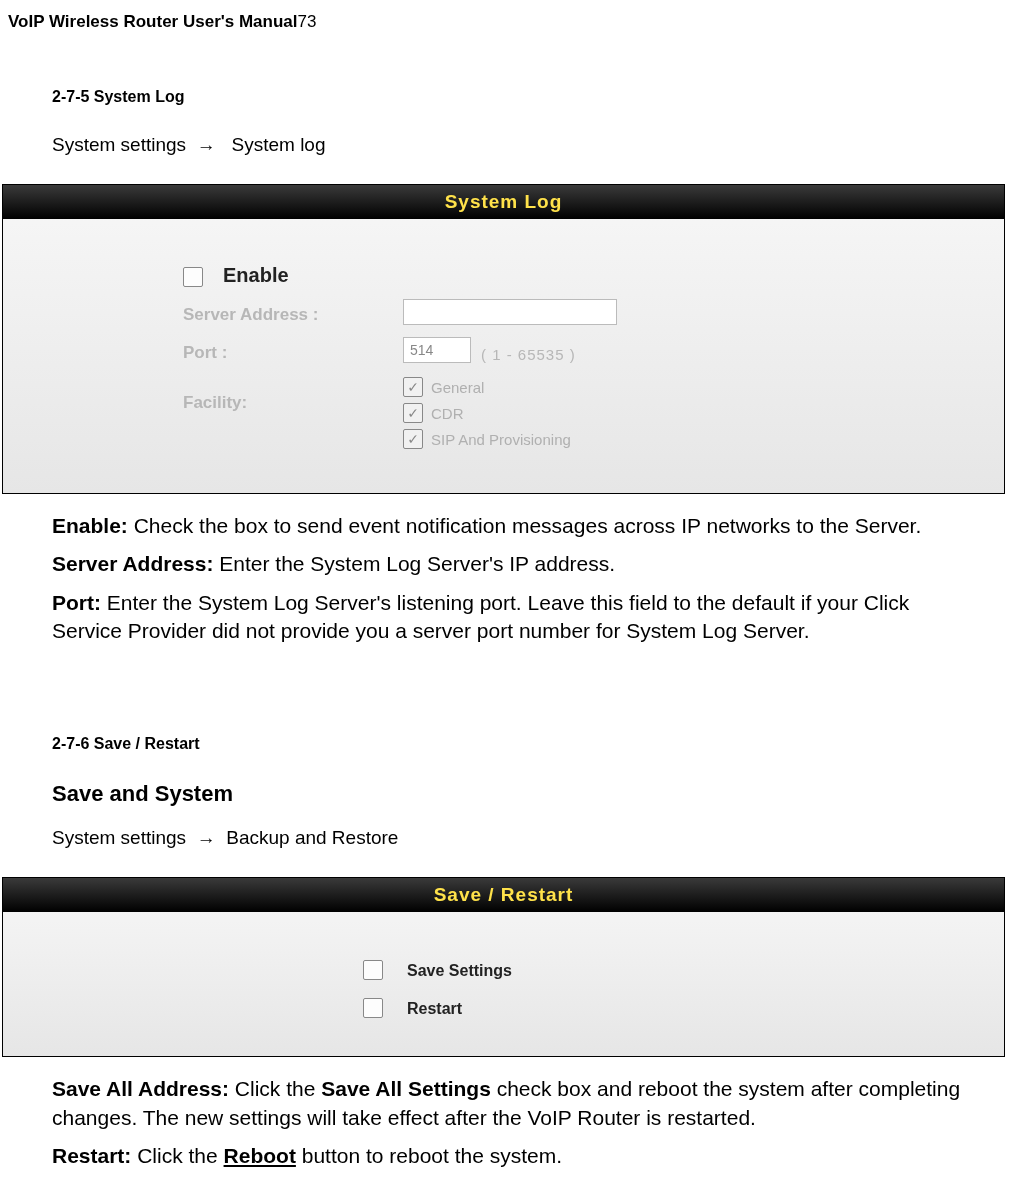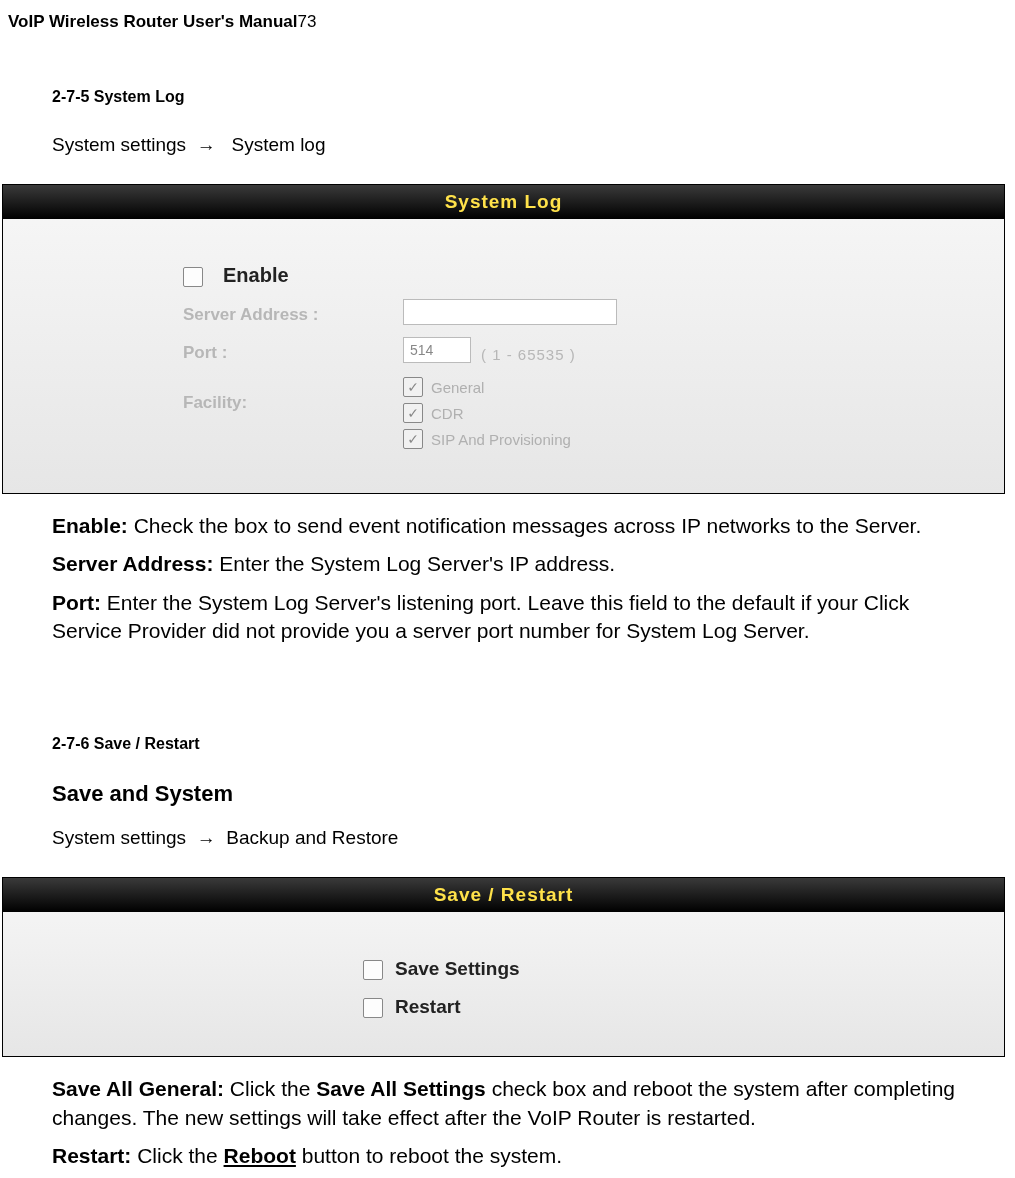--- a/index.html
+++ b/index.html
@@ -134,23 +134,23 @@
     font-size:15px;
   }
 
   
   .panel-body2 {
     padding: 30px 40px 30px 360px;
     font-family: "Trebuchet MS", Arial, sans-serif;
     color:#222;
   }
   .panel-body2 .label2 {
-    font-size:19px;
-    font-weight: bold;
-    margin-left:4px;
+    font-size:16px;
+    font-weight: bold;
+    margin-left:16px;
   }
 </style>
 </head>
 <body>
 
 <div class="header-row">
   <span class="doc-title">VoIP Wireless Router User's Manual</span>
   <span class="page-num">73</span>
 </div>
 
@@ -233,19 +233,19 @@
         <span class="label2">Save Settings</span>
       </div>
       <div class="row">
         <span class="chk"></span>
         <span class="label2">Restart</span>
       </div>
     </div>
   </div>
 
   <div class="para">
-    <span class="bold">Save All General:</span><span> Click the </span><span class="bold">Save All Settings</span><span> check box and reboot the system after completing changes. The new settings will take effect after the VoIP Router is restarted.</span>
+    <span class="bold">Save All Address:</span><span> Click the </span><span class="bold">Save All Settings</span><span> check box and reboot the system after completing changes. The new settings will take effect after the VoIP Router is restarted.</span>
   </div>
   <div class="para">
     <span class="bold">Restart:</span><span> Click the </span><span class="bold" style="text-decoration:underline;">Reboot</span><span> button to reboot the system.</span>
   </div>
 
 </div>
 
 </body></html>

